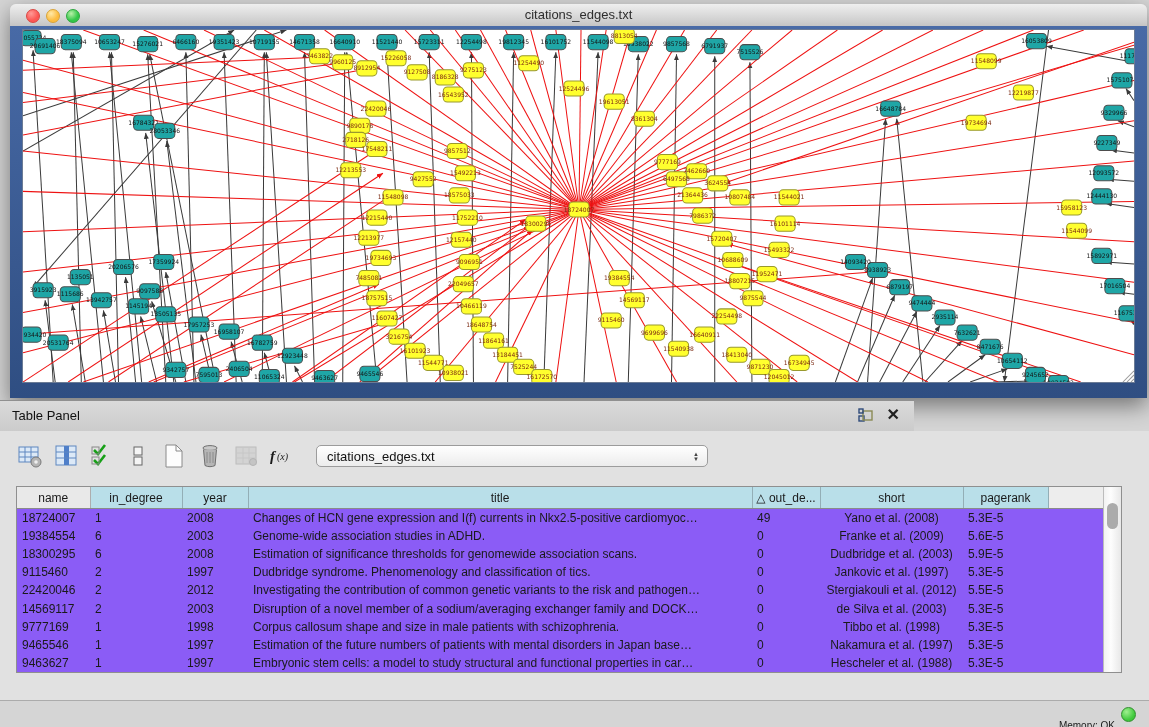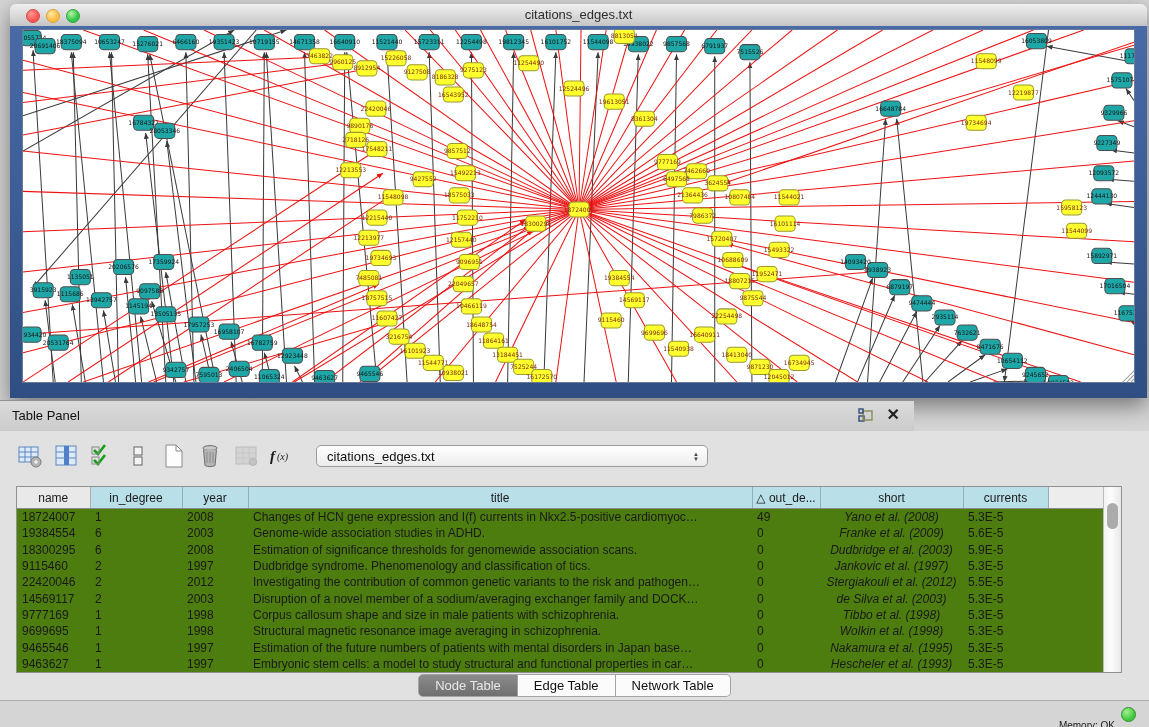--- a/index.html
+++ b/index.html
@@ -46,31 +46,31 @@
   #combo{position:relative;margin-left:14px;width:392px;height:22px;
         background:linear-gradient(#ffffff,#ececec);border:1px solid #9c9c9c;
         border-radius:5px;font-size:13px;color:#111;line-height:22px;
         padding-left:10px;box-sizing:border-box;cursor:pointer;}
   #combo .arrows{position:absolute;right:8px;top:0;height:22px;display:flex;
         flex-direction:column;justify-content:center;line-height:5px;
         font-size:6px;color:#444;}
 
   
   #twrap{position:absolute;left:16px;top:55px;width:1106px;height:187px;
-        background:#4d7c0f;border:1px solid #8f8f8f;display:flex;box-sizing:border-box;}
+        background:#8b5cf6;border:1px solid #8f8f8f;display:flex;box-sizing:border-box;}
   #ntable{border-collapse:collapse;table-layout:fixed;width:1086px;
         font-size:12px;color:#1a1a1a;}
   #ntable th{height:19px;background:#b9dfe9;border-right:1px solid #93aeb6;
         border-bottom:1px solid #8a8a8a;font-weight:normal;font-size:12px;
         text-align:center;overflow:hidden;white-space:nowrap;cursor:pointer;}
   #ntable th.first{background:#e9e9e9;border-right:1px solid #adadad;}
   #ntable th.fill{background:#ededed;border-right:none;cursor:default;}
   #ntable td{height:16px;line-height:16px;padding:0 5px;white-space:nowrap;
         overflow:hidden;}
-  #ntable td.c{text-align:center;font-style:italic;}
+  #ntable td.c{text-align:center;}
   #vscroll{width:18px;background:linear-gradient(90deg,#f2f2f2,#fdfdfd 40%,#e8e8e8);
         border-left:1px solid #bcbcbc;position:relative;}
   #vthumb{position:absolute;left:3px;top:16px;width:11px;height:26px;
         border-radius:6px;background:#ababab;cursor:pointer;}
 
   
   #tabs{position:absolute;left:0;right:0;top:243px;display:flex;justify-content:center;}
   .seg{height:21px;line-height:21px;padding:0 16px;font-size:13px;
        background:#fbfbfb;color:#111;border:1px solid #a3a3a3;border-left:none;cursor:pointer;}
   .seg:first-child{border-left:1px solid #a3a3a3;border-radius:5px 0 0 5px;}
@@ -896,21 +896,21 @@
           <col style="width: 55px;">
         </colgroup>
         <thead>
           <tr>
             <th class="first">name</th>
             <th>in_degree</th>
             <th>year</th>
             <th>title</th>
             <th>△ out_de...</th>
             <th>short</th>
-            <th>currents</th>
+            <th>pagerank</th>
             <th class="fill"></th>
           </tr>
         </thead>
         <tbody>
           <tr>
             <td>18724007</td>
             <td>1</td>
             <td>2008</td>
             <td>Changes of HCN gene expression and I(f) currents in Nkx2.5-positive cardiomyoc…</td>
             <td>49</td>
@@ -972,59 +972,44 @@
             <td>9777169</td>
             <td>1</td>
             <td>1998</td>
             <td>Corpus callosum shape and size in male patients with schizophrenia.</td>
             <td>0</td>
             <td class="c">Tibbo et al. (1998)</td>
             <td>5.3E-5</td>
             <td></td>
           </tr>
           <tr>
-            <td>9699695</td>
-            <td>1</td>
-            <td>1998</td>
-            <td>Structural magnetic resonance image averaging in schizophrenia.</td>
-            <td>0</td>
-            <td class="c">Wolkin et al. (1998)</td>
-            <td>5.3E-5</td>
-            <td></td>
-          </tr>
-          <tr>
             <td>9465546</td>
             <td>1</td>
             <td>1997</td>
             <td>Estimation of the future numbers of patients with mental disorders in Japan base…</td>
             <td>0</td>
-            <td class="c">Nakamura et al. (1995)</td>
+            <td class="c">Nakamura et al. (1997)</td>
             <td>5.3E-5</td>
             <td></td>
           </tr>
           <tr>
             <td>9463627</td>
             <td>1</td>
             <td>1997</td>
             <td>Embryonic stem cells: a model to study structural and functional properties in car…</td>
             <td>0</td>
-            <td class="c">Hescheler et al. (1993)</td>
+            <td class="c">Hescheler et al. (1988)</td>
             <td>5.3E-5</td>
             <td></td>
           </tr>
         </tbody>
       </table>
     <div id="vscroll">
       <div id="vthumb"></div>
     </div>
   </div>
 
-  <div id="tabs">
-      <div class="seg sel">Node Table</div>
-      <div class="seg">Edge Table</div>
-      <div class="seg">Network Table</div>
-    </div>
 </div>
 
 <div id="sbar">
   <div id="mem">Memory: OK</div>
   <div id="memdot"></div>
 </div>
 
 </body></html>

